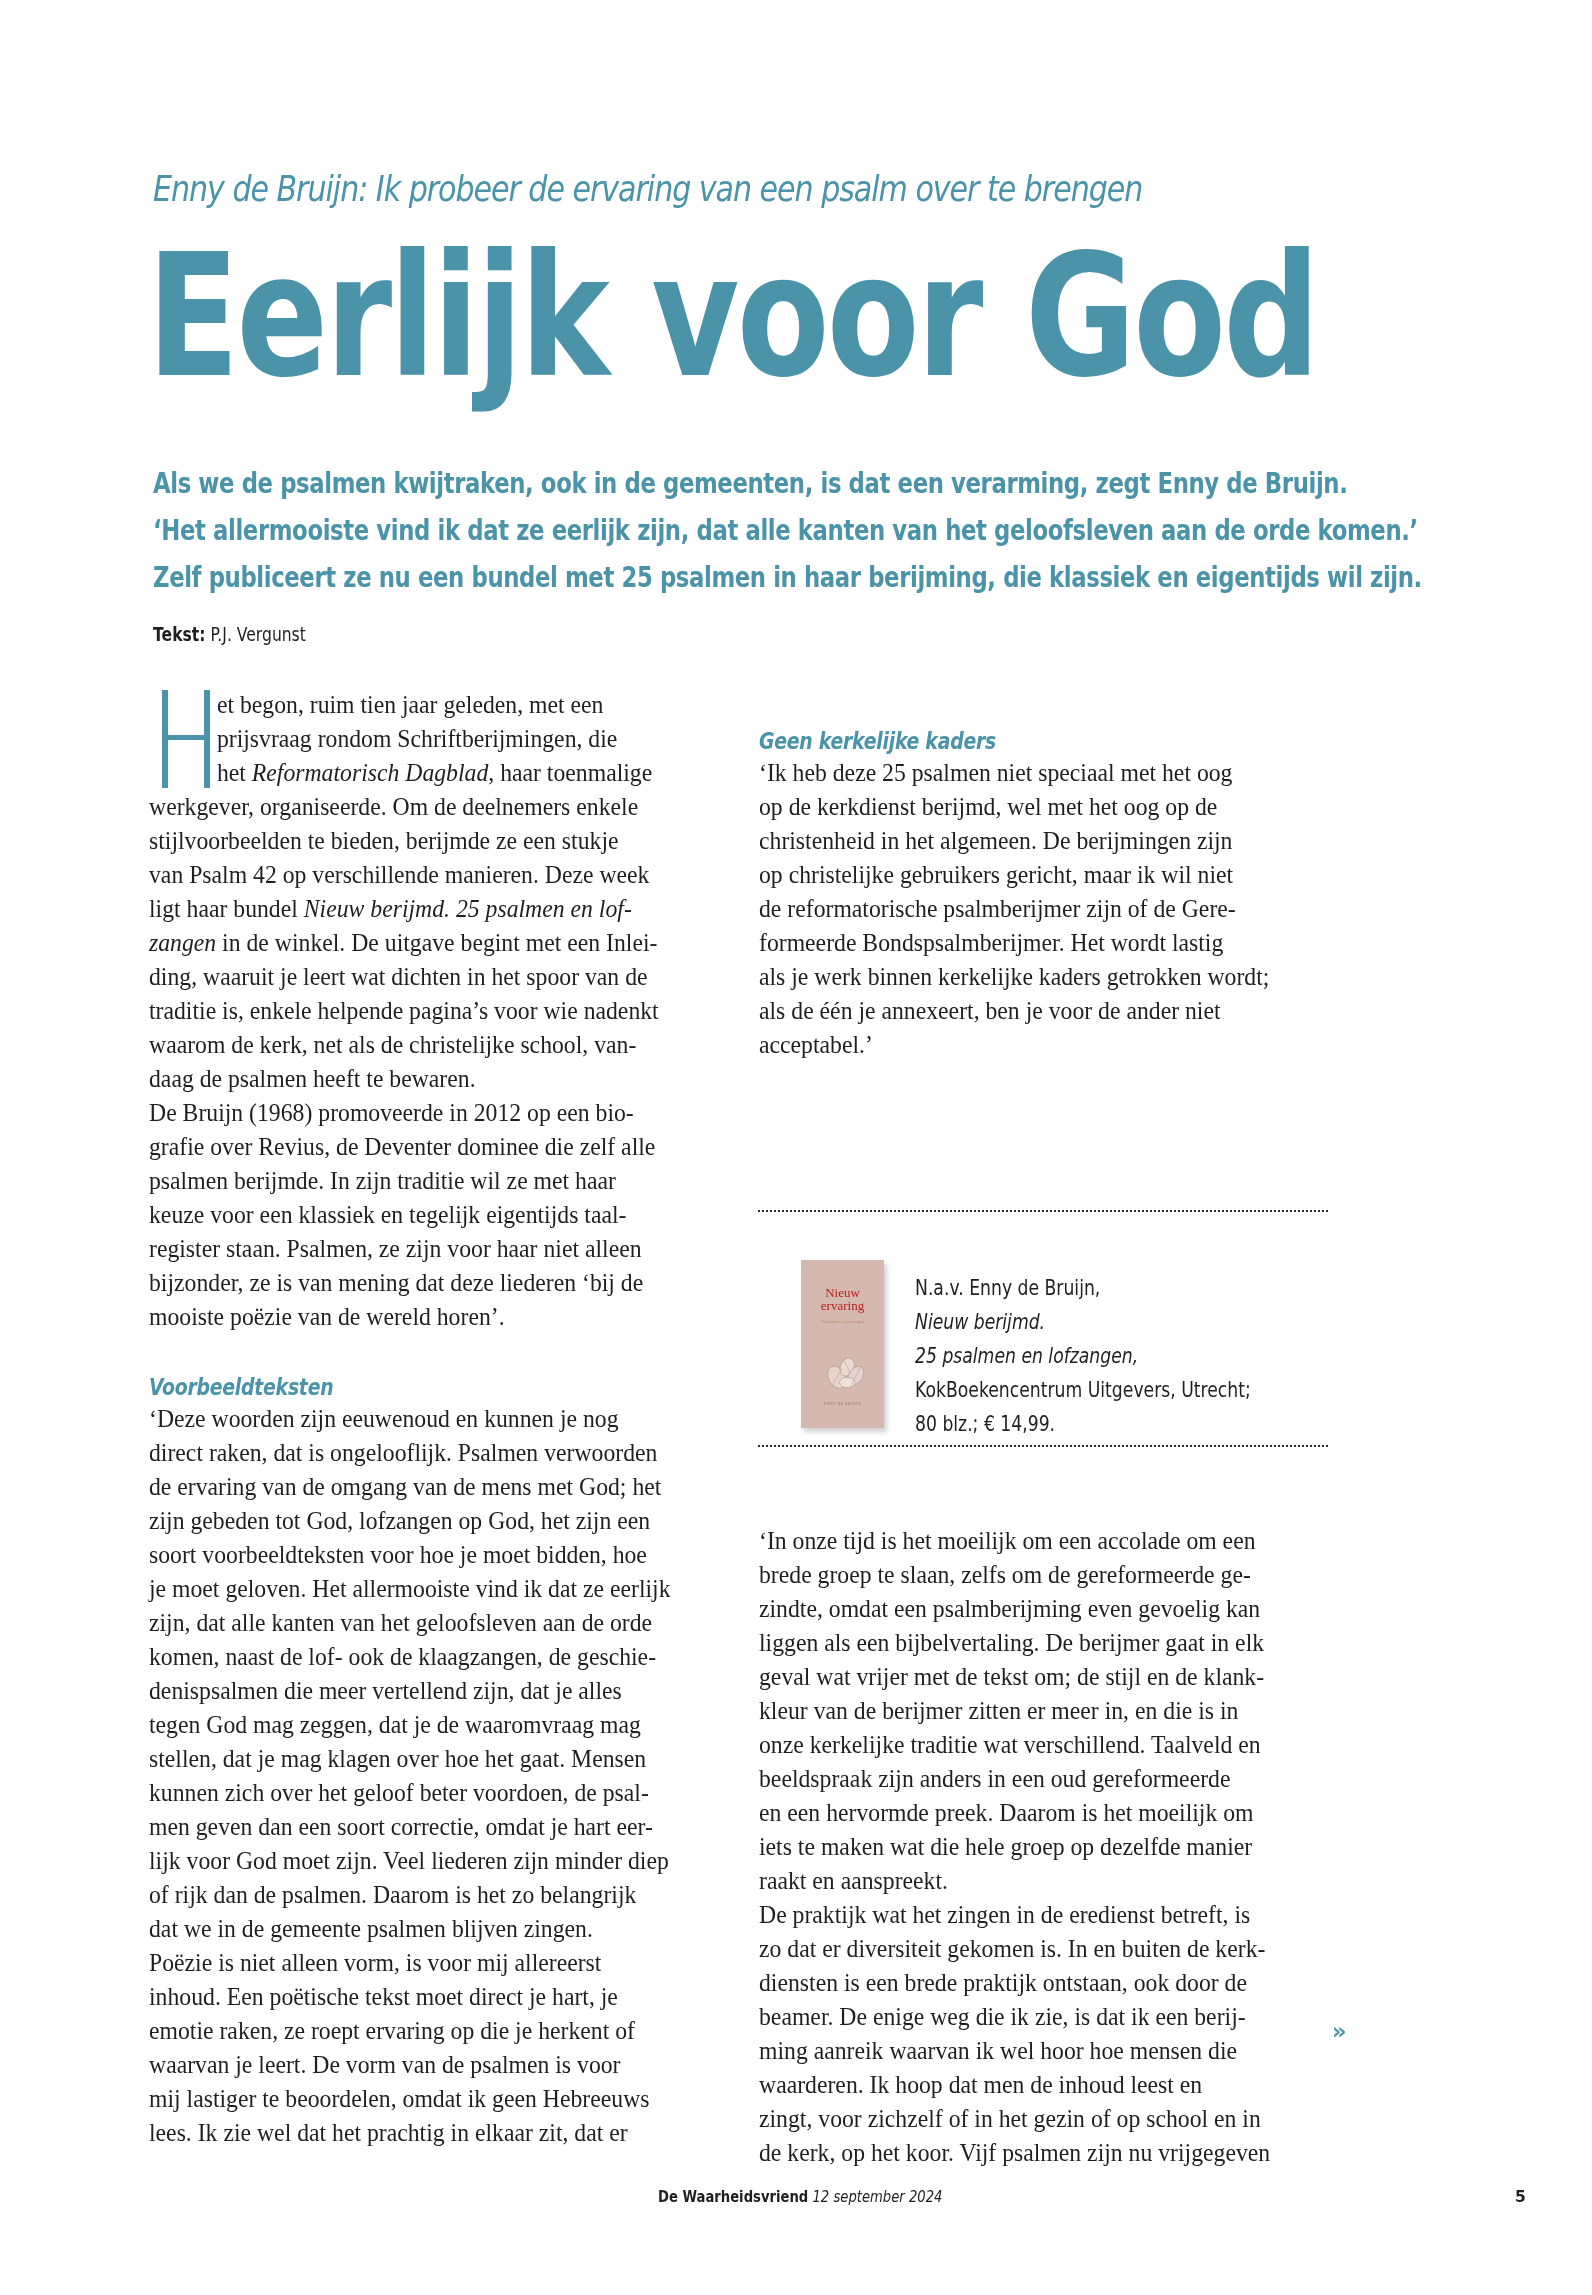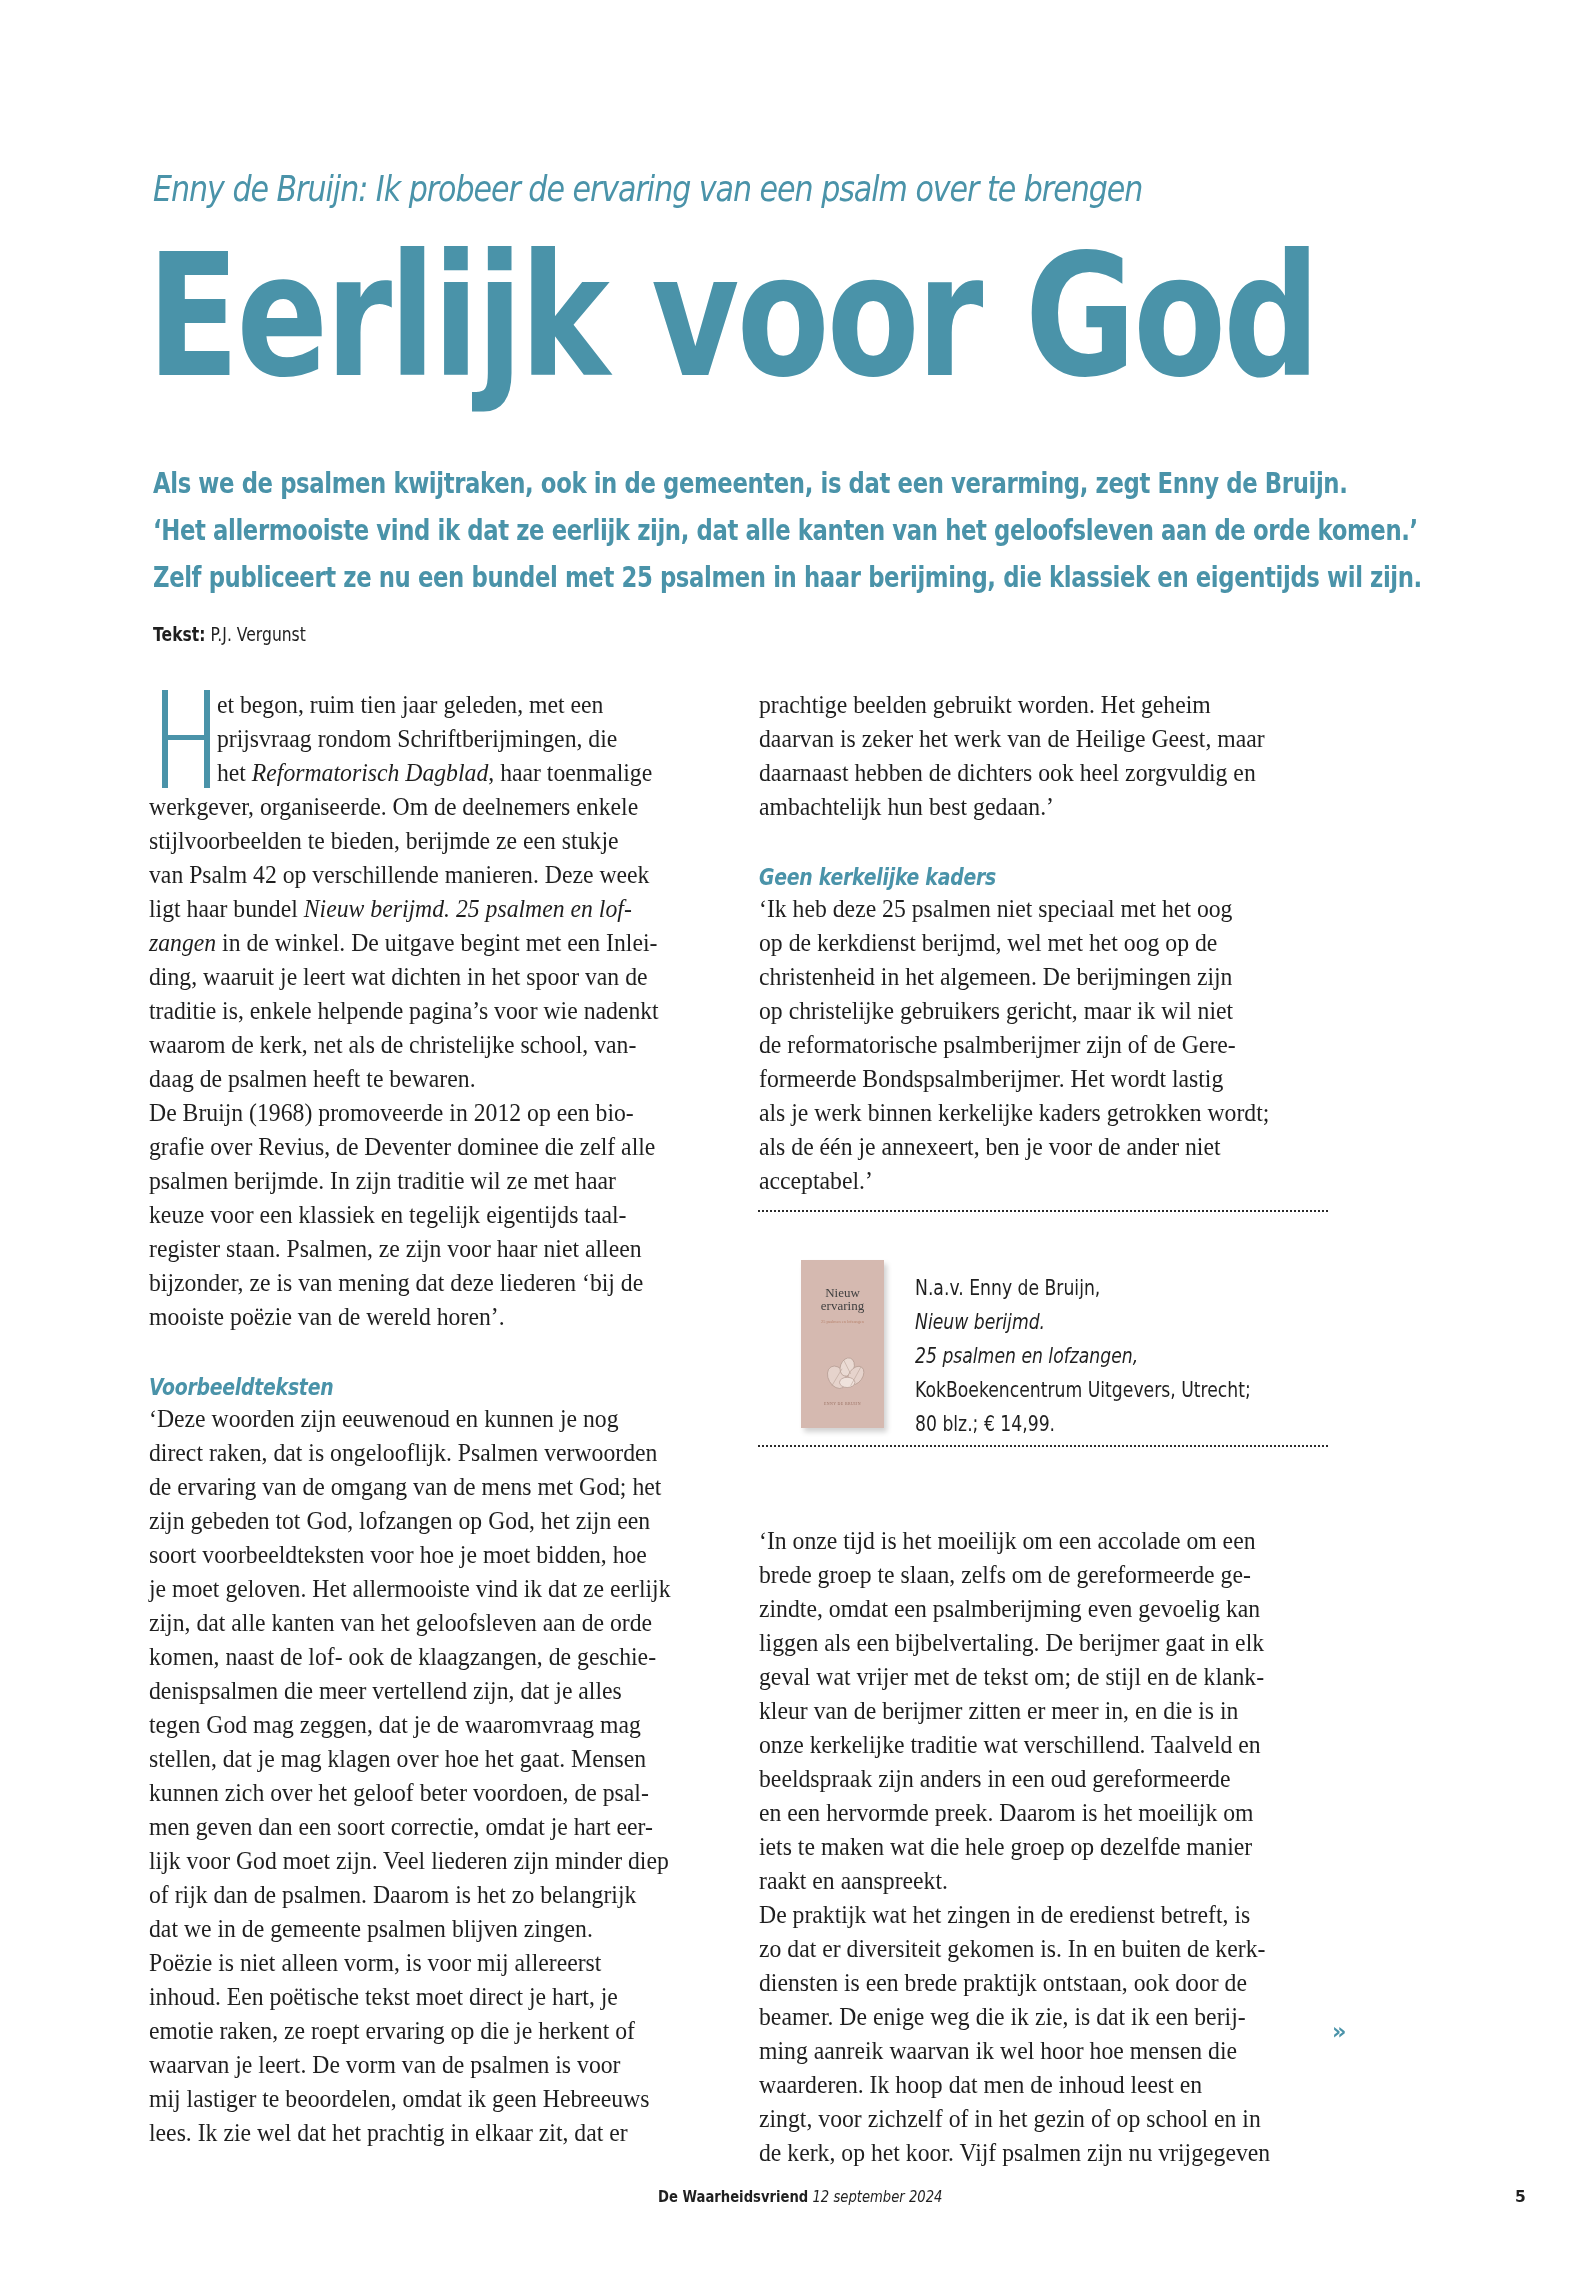--- a/index.html
+++ b/index.html
@@ -62,21 +62,21 @@
   .dotted {
     position: absolute; left: 758px; width: 570px; height: 0;
     border-top: 2.6px dotted #2b2b2b;
   }
   .book-box { position: absolute; left: 758px; top: 1221px; width: 570px; height: 224px; }
   .book-cover {
     position: absolute; left: 43px; top: 39px; width: 83px; height: 168px;
     background: #d5b9b0; box-shadow: 2.6px 3.5px 5.2px rgba(0,0,0,0.18);
     font-family: "Liberation Serif", serif; text-align: center; overflow: hidden;
   }
-  .book-cover .bt { margin-top: 26px; font-size: 13px; line-height: 13px; color: #404040; }
+  .book-cover .bt { margin-top: 26px; font-size: 13px; line-height: 13px; color: #b91c1c; }
   .book-cover .bs { margin-top: 7px; font-size: 4.3px; color: #b8846e; }
   .book-cover .leaves {
     position: absolute; left: 24px; top: 95px; width: 41px; height: 36px;
   }
   .book-cover .ba { position: absolute; left: 0; right: 0; top: 142px; font-size: 3.9px; color: #9a7062; letter-spacing: 0.4px; }
   .book-info {
     position: absolute; left: 157px; top: 50px;
     font-family: "DejaVu Sans", sans-serif; font-size: 21px; line-height: 34px; color: #1f1f1f;
     transform: scaleX(0.82); transform-origin: left top; white-space: nowrap;
   }
@@ -166,26 +166,20 @@
         <div class="line">Poëzie is niet alleen vorm, is voor mij allereerst</div>
         <div class="line">inhoud. Een poëtische tekst moet direct je hart, je</div>
         <div class="line">emotie raken, ze roept ervaring op die je herkent of</div>
         <div class="line">waarvan je leert. De vorm van de psalmen is voor</div>
         <div class="line">mij lastiger te beoordelen, omdat ik geen Hebreeuws</div>
         <div class="line">lees. Ik zie wel dat het prachtig in elkaar zit, dat er</div>
       </div>
   </div>
 
   <div class="col right">
-    <div id="right-top">
-        <div class="line">prachtige beelden gebruikt worden. Het geheim</div>
-        <div class="line">daarvan is zeker het werk van de Heilige Geest, maar</div>
-        <div class="line">daarnaast hebben de dichters ook heel zorgvuldig en</div>
-        <div class="line">ambachtelijk hun best gedaan.’</div>
-      </div>
     <div class="subhead">Geen kerkelijke kaders</div>
     <div id="right-section">
         <div class="line">‘Ik heb deze 25 psalmen niet speciaal met het oog</div>
         <div class="line">op de kerkdienst berijmd, wel met het oog op de</div>
         <div class="line">christenheid in het algemeen. De berijmingen zijn</div>
         <div class="line">op christelijke gebruikers gericht, maar ik wil niet</div>
         <div class="line">de reformatorische psalmberijmer zijn of de Gere-</div>
         <div class="line">formeerde Bondspsalmberijmer. Het wordt lastig</div>
         <div class="line">als je werk binnen kerkelijke kaders getrokken wordt;</div>
         <div class="line">als de één je annexeert, ben je voor de ander niet</div>

